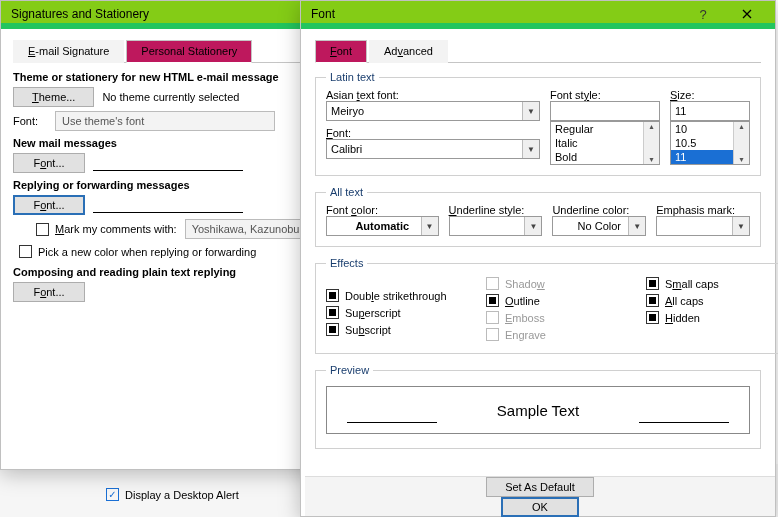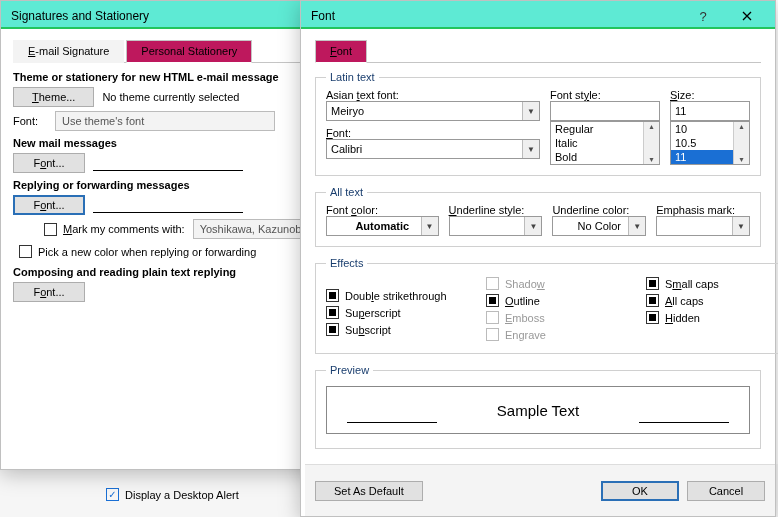--- a/index.html
+++ b/index.html
@@ -15,25 +15,25 @@
     overflow: hidden;
   }
   .win {
     position: absolute;
     background: #fff;
     border: 1px solid #c0c0c0;
     box-shadow: 0 4px 20px rgba(0,0,0,0.25);
   }
   .titlebar {
     height: 28px;
-    background: #5eead4;
+    background: #84cc16;
     display: flex;
     align-items: center;
     padding: 4px 6px 0 10px;
-    border-bottom: 2px solid #22c55e;
+    border-bottom: 6px solid #22c55e;
     font-size: 12px;
   }
   .titlebar .title { flex: 1; }
   .titlebar .btn {
     width: 44px; height: 28px;
     display: flex; align-items: center; justify-content: center;
     font-size: 12px;
     color: #333;
     cursor: default;
   }
@@ -151,23 +151,24 @@
   .preview-box {
     border: 1px solid #888; height: 48px; margin-top: 4px;
     display: flex; align-items: center; justify-content: center;
     position: relative; font-size: 15px;
   }
   .preview-box .ul {
     position: absolute; bottom: 10px; height: 1px; background: #000;
   }
   .footer {
     position: absolute; left: 4px; right: 0; bottom: 0;
-    height: 52px; border-top: 1px solid #ddd;
+    height: 40px; border-top: 1px solid #ddd;
     display: flex; align-items: center; padding: 0 10px;
     background: #f4f4f4;
+    flex-direction: column;
   }
   .footer .spacer { flex: 1; }
   u { text-decoration: underline; }
 </style>
 </head>
 <body>
 
 <div class="bg-strip" style="top:464px; height:53px;"></div>
 <div class="desktop-alert" style="left:106px; top:488px;">
   <span class="cb">✓</span>
@@ -200,21 +201,21 @@
     <div class="row">
       <span class="btn3d">F<u>o</u>nt...</span>
       <span class="underline-field" style="width:150px;"></span>
     </div>
 
     <div class="section-h" style="color:#000; font-weight:bold;">Replying or forwarding messages</div>
     <div class="row">
       <span class="btn3d highlight">F<u>o</u>nt...</span>
       <span class="underline-field" style="width:150px;"></span>
     </div>
-    <div class="row" style="margin-left:12px;padding-left:19px;">
+    <div class="row" style="margin-left:4px;padding-left:19px;">
       <span class="chk" style="min-width:auto;">
         <span class="box"></span>
         <span><u>M</u>ark my comments with:</span>
       </span>
       <div class="ro-input" style="max-width:150px;">
         <span>Yoshikawa, Kazunobu</span>
       </div>
     </div>
     <div class="row" style="margin-left:6px;">
       <span class="chk">
@@ -237,20 +238,21 @@
     <div class="btn close">
       <svg viewBox="0 0 10 10">
           <path d="M1 1 L9 9 M9 1 L1 9" stroke="#000" stroke-width="1.3"></path>
         </svg>
     </div>
   </div>
 
   <div class="body" style="padding:10px 14px 0 14px; height:446px; position:relative;">
     <div class="tabs">
       <div class="tab active"><u>F</u>ont</div>
+      <div class="tab">Ad<u>v</u>anced</div>
     </div>
 
     <fieldset>
       <legend>Latin text</legend>
       <div style="display:flex; gap:10px;">
         <div style="flex:1.5;">
           <div>Asian <u>t</u>ext font:</div>
           <div class="select">
             <span>Meiryo</span>
             <span class="caret">▼</span>

